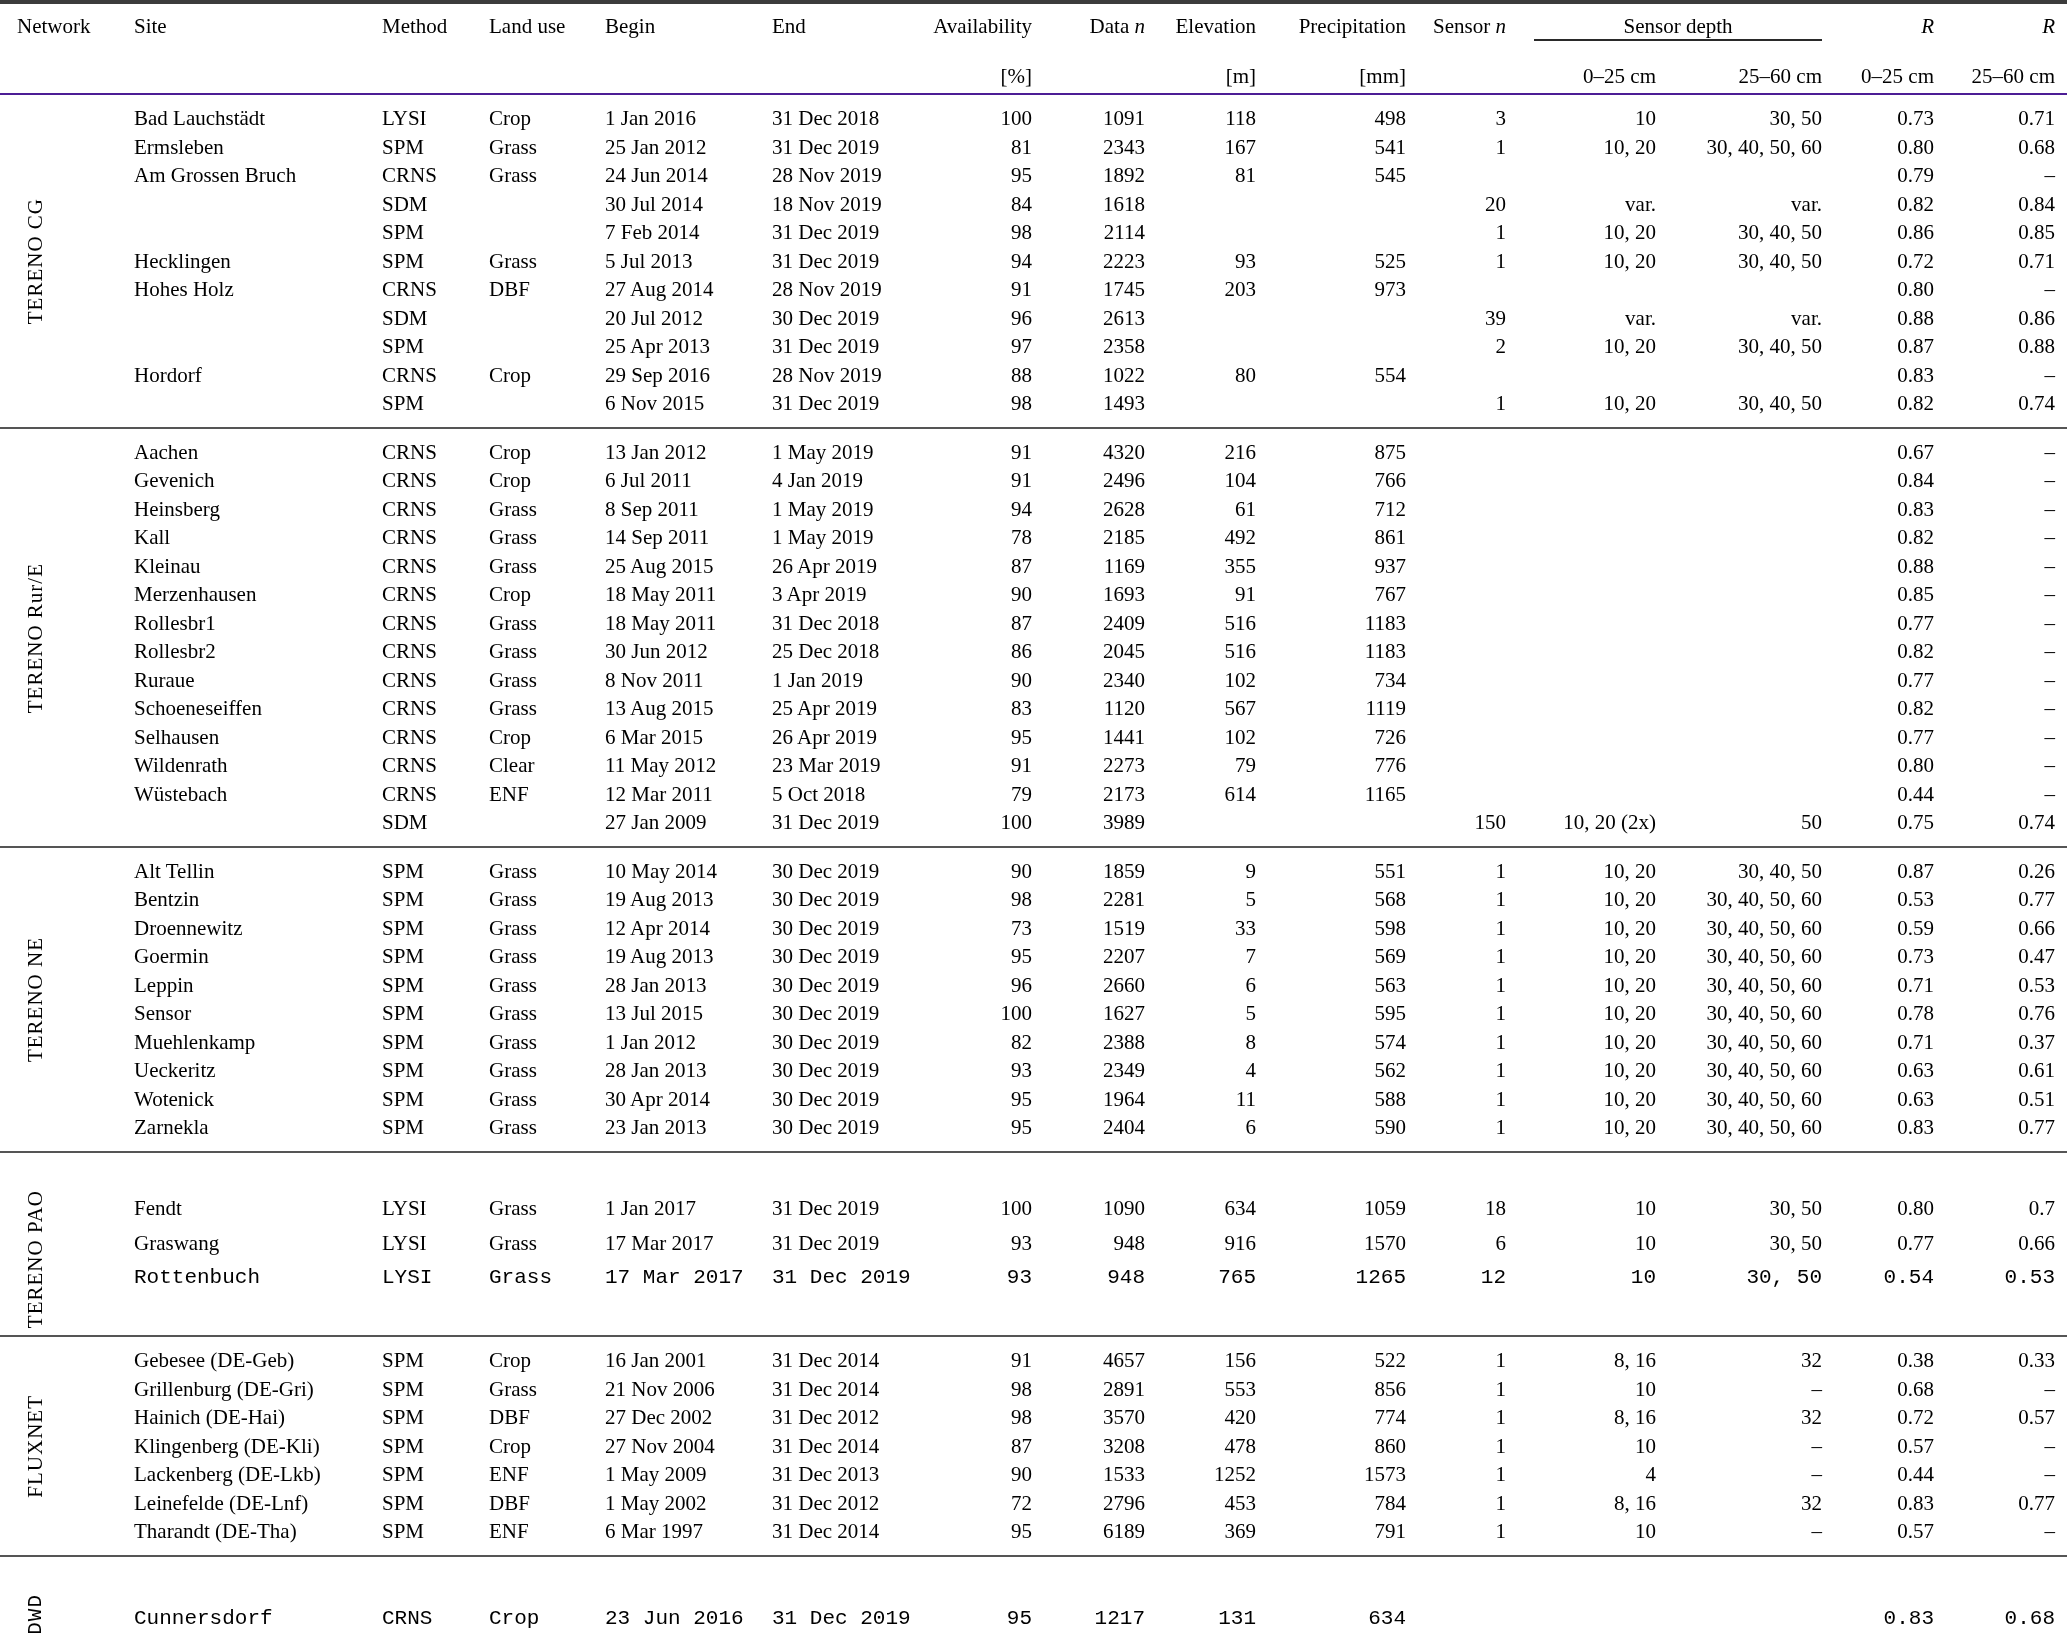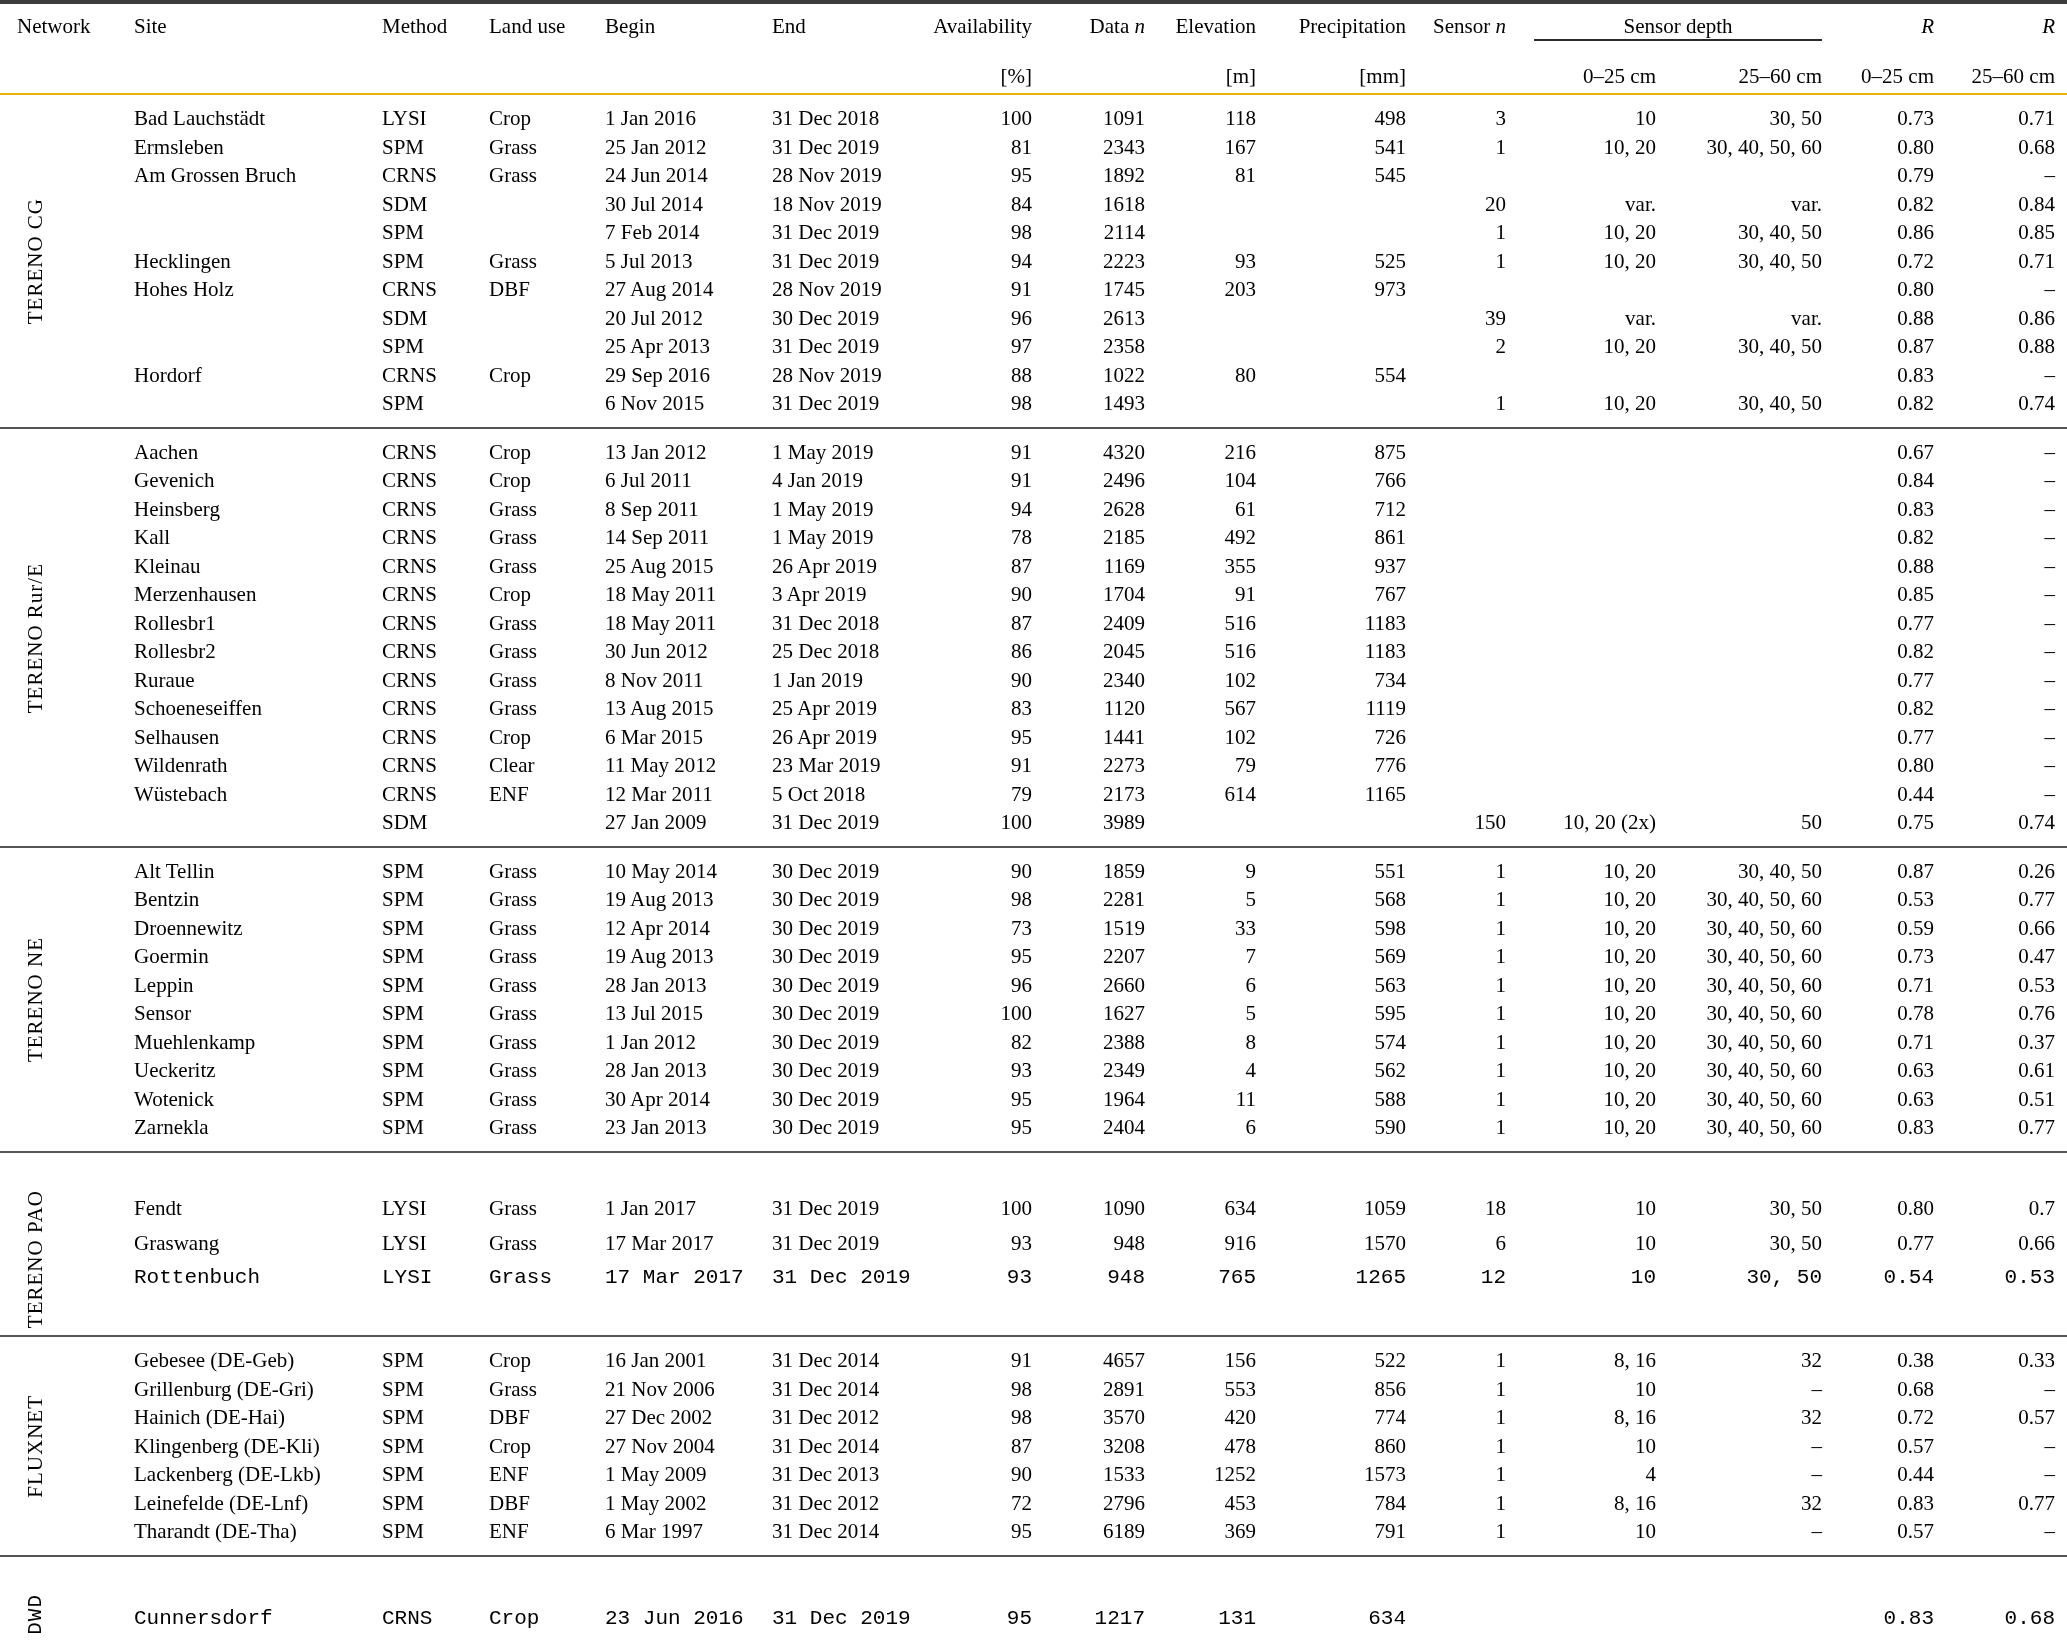--- a/index.html
+++ b/index.html
@@ -21,21 +21,21 @@
     border-bottom: 3px solid #3c3c3c;
   }
   th, td {
     padding: 0;
     white-space: nowrap;
     overflow: visible;
     font-weight: normal;
     text-align: left;
     vertical-align: middle;
   }
-  thead { border-bottom: 2px solid #eab308; }
+  thead { border-bottom: 2px solid #4c1d95; }
   thead tr.h1 th { vertical-align: top; padding-top: 10px; height: 38px; }
   thead tr.h2 th { vertical-align: top; padding-top: 12px; height: 29px; }
   .num { text-align: right; }
   .c-site { padding-left: 64px; }
   .h-net { padding-left: 17px; }
   .h-sd .sd-wrap {
     text-align: center;
     margin-left: 28px;
     border-bottom: 2px solid #2a2a2a;
   }
@@ -374,21 +374,21 @@
         <td class="num">0.88</td>
         <td class="num c-r2">–</td>
       </tr>
       <tr>
         <td class="c-site">Merzenhausen</td>
         <td class="c-method">CRNS</td>
         <td class="c-landuse">Crop</td>
         <td class="c-begin">18 May 2011</td>
         <td class="c-end">3 Apr 2019</td>
         <td class="num">90</td>
-        <td class="num">1704</td>
+        <td class="num">1693</td>
         <td class="num">91</td>
         <td class="num">767</td>
         <td class="num"></td>
         <td class="num"></td>
         <td class="num"></td>
         <td class="num">0.85</td>
         <td class="num c-r2">–</td>
       </tr>
       <tr>
         <td class="c-site">Rollesbr1</td>

